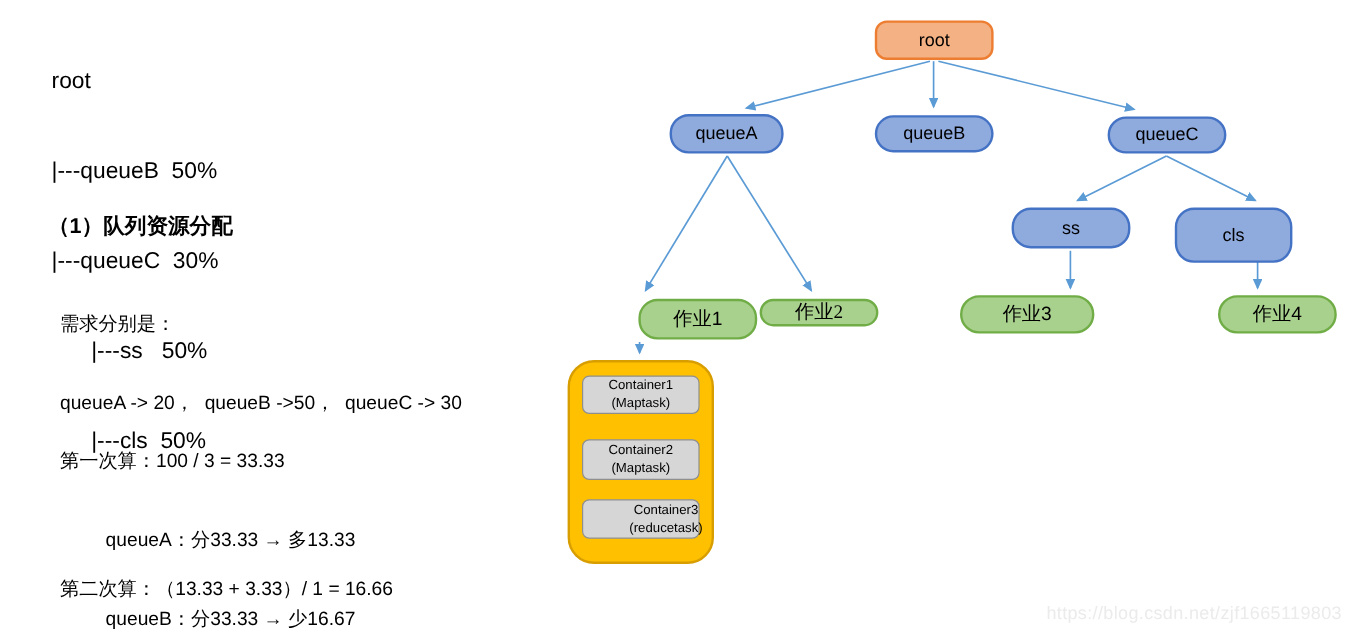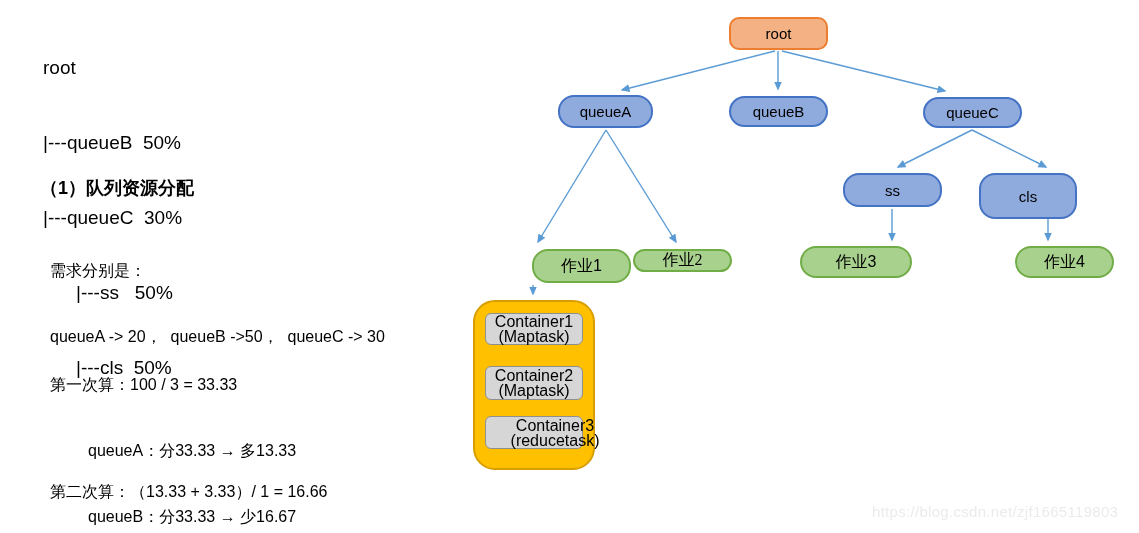--- a/index.html
+++ b/index.html
@@ -38,21 +38,21 @@
   .n-green  { background:#A9D18E; border:2px solid #70AD47; font-size:16px; }
 
   .gold {
     position:absolute; left:473px; top:300px; width:122px; height:170px;
     background:#FFC000; border:2px solid #D89E00; border-radius:22px;
   }
   .gray-box {
     position:absolute; width:98px; left:485px;
     background:#D6D6D6; border:1px solid #8f8f8f; border-radius:6px;
     display:flex; flex-direction:column; align-items:center; justify-content:center;
-    font-size:16px; line-height:15px; text-align:center;
+    font-size:11px; line-height:15px; text-align:center;
   }
   .gb1 { top:313px; height:32px; }
   .gb2 { top:366px; height:34px; }
   .gb3 { top:416px; height:33px;padding-left:42px; }
 
   svg.edges { position:absolute; left:0; top:0; pointer-events:none; }
 
   .watermark {
     position:absolute; left:872px; top:503px;
     font-size:15px; color:#EBEBEB; letter-spacing:0.3px;

